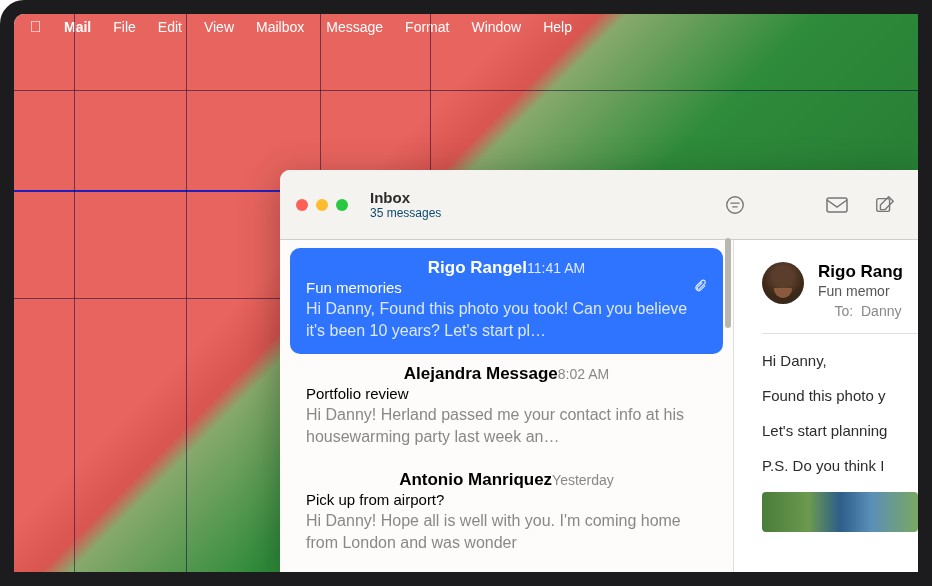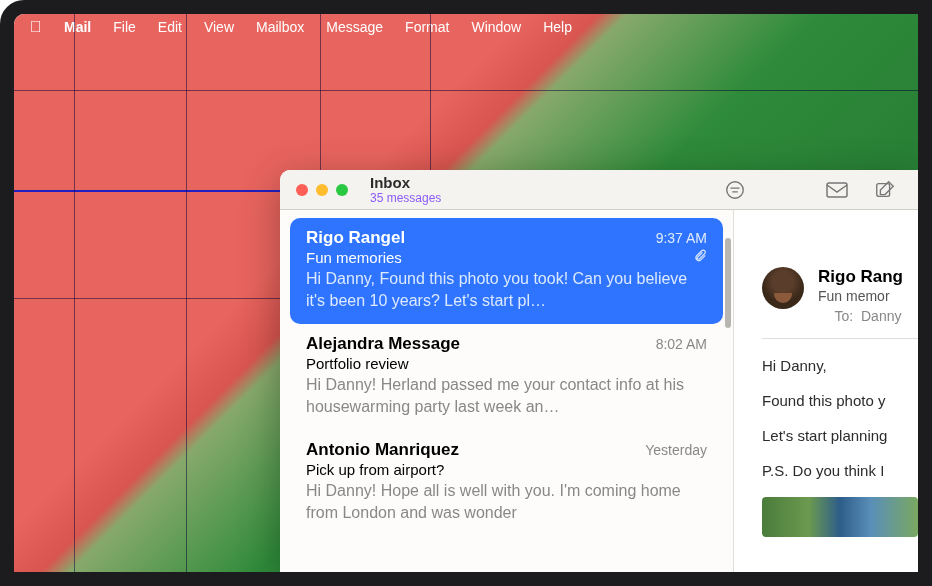--- a/index.html
+++ b/index.html
@@ -17,52 +17,52 @@
     .menubar span { cursor: default; }
     
     
     .guide-h { position: absolute; left: 0; width: 100%; height: 1px; background: rgba(0,0,50,0.5); pointer-events: none; }
     .guide-h.blue { background: #2020c0; height: 2px; }
     .guide-v { position: absolute; top: 0; width: 1px; height: 100%; background: rgba(0,0,50,0.5); pointer-events: none; }
     
     
     .window { position: absolute; top: 156px; left: 266px; right: 0; bottom: 0; background: #fff; border-radius: 10px 0 0 0; box-shadow: 0 10px 40px rgba(0,0,0,0.3); overflow: hidden; display: flex; flex-direction: column; }
     
-    .titlebar { background: #f5f3f0; border-bottom: 1px solid #d0cec9; height: 40px; display: flex; align-items: center; padding: 0 16px; gap: 14px; }
+    .titlebar { background: #f5f3f0; border-bottom: 1px solid #d0cec9; height: 70px; display: flex; align-items: center; padding: 0 16px; gap: 14px; }
     .traffic { display: flex; gap: 8px; }
     .traffic div { width: 12px; height: 12px; border-radius: 50%; }
     .traffic .close { background: #ff5f57; }
     .traffic .min { background: #febc2e; }
     .traffic .max { background: #28c840; }
     .title-block { display: flex; flex-direction: column; margin-left: 8px; }
     .title-main { font-weight: 600; font-size: 15px; color: #2c2c2c; }
-    .title-sub { font-size: 12px; color: #8b5cf6; }
+    .title-sub { font-size: 12px; color: #0c4a6e; }
     .tb-spacer { flex: 1; }
     .tb-icon { width: 34px; height: 24px; display: flex; align-items: center; justify-content: center; stroke: #777; fill: none; }
     
     .content { flex: 1; display: flex; overflow: hidden; }
     
     .list { width: 454px; background: #fdfcfa; border-right: 1px solid #e0ded9; overflow-y: auto; padding-top: 8px; }
     .list-scrollbar { position: absolute; top: 224px; left: 711px; width: 6px; height: 90px; background: #b8b6b0; border-radius: 3px; }
     
     .msg { padding: 10px 26px 12px 26px; border-bottom: 1px solid transparent; cursor: default; }
     .msg.selected { background: #2e74ff; color: #fff; border-radius: 10px; margin: 0 10px; padding: 10px 16px 12px 16px; }
-    .msg-row1 { display: flex; justify-content: space-between; align-items: baseline; }
+    .msg-row1 { display: flex; justify-content: center; align-items: baseline; }
     .msg-sender { font-weight: 700; font-size: 17px; }
     .msg-time { font-size: 14px; }
     .msg.selected .msg-time { color: #e0ebff; }
     .msg:not(.selected) .msg-time { color: #888; }
     .msg-subject { font-size: 15px; font-weight: 500; margin-top: 1px; display: flex; align-items: center; gap: 14px; }
     .msg-preview { font-size: 16px; margin-top: 2px; line-height: 1.35; overflow: hidden; display: -webkit-box; -webkit-line-clamp: 2; -webkit-box-orient: vertical; }
     .msg.selected .msg-preview { color: #dce9ff; }
     .msg:not(.selected) .msg-preview { color: #888; }
     .attach-icon { margin-left: auto; }
     
     .reader { flex: 1; padding: 22px 0 0 28px; overflow: hidden; }
-    .reader-header { display: flex; gap: 14px; padding-bottom: 14px; border-bottom: 1px solid #e0ded9; margin-top: 35px; }
+    .reader-header { display: flex; gap: 14px; padding-bottom: 14px; border-bottom: 1px solid #e0ded9; }
     .avatar { width: 42px; height: 42px; border-radius: 50%; background: radial-gradient(circle at 50% 35%, #5a3d2b 30%, #3a2818 60%); flex-shrink: 0; position: relative; }
     .avatar::after { content: ""; position: absolute; bottom: 6px; left: 50%; transform: translateX(-50%); width: 18px; height: 10px; background: #8b5a3c; border-radius: 0 0 9px 9px; }
     .reader-meta { flex: 1; }
     .reader-sender { font-weight: 700; font-size: 17px; }
     .reader-subject { font-size: 14px; color: #555; margin-top: 1px; }
     .reader-to { font-size: 14px; color: #888; margin-top: 4px; text-align: center; }
     .reader-to-label { color: #888; }
     .reader-body { padding-top: 18px; font-size: 15px; color: #2c2c2c; }
     .reader-body p { margin-bottom: 18px; }
     .reader-img { margin-top: 8px; height: 40px; background: linear-gradient(to right, #4a7c3a 0%, #6b9a4f 30%, #2e5d8a 50%, #5a8fb8 70%, #7aa860 100%); border-radius: 4px; }
@@ -126,21 +126,21 @@
             </svg>
         </div>
       </div>
 
       <div class="content">
         <div class="list">
 
           <div class="msg selected">
             <div class="msg-row1">
               <span class="msg-sender">Rigo Rangel</span>
-              <span class="msg-time">9:37 AM</span>
+              <span class="msg-time">11:41 AM</span>
             </div>
             <div class="msg-subject">
               <span>Fun memories</span>
               <span class="attach-icon">
                 <svg width="14" height="14" viewBox="0 0 24 24" fill="none" stroke="#dce9ff" stroke-width="2">
                     <path d="M21 11l-8 8a5 5 0 01-7-7l9-9a3.5 3.5 0 015 5l-9 9a2 2 0 01-3-3l8-8"></path>
                   </svg>
               </span>
             </div>
             <div class="msg-preview">Hi Danny, Found this photo you took! Can you believe it's been 10 years? Let's start pl…</div>

